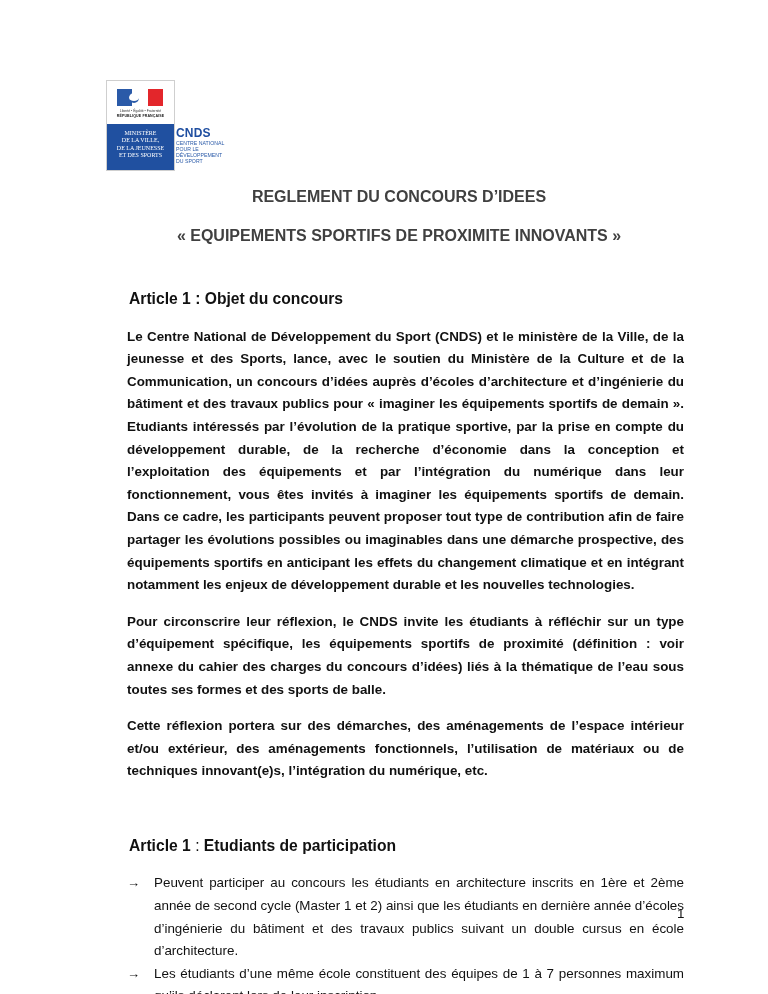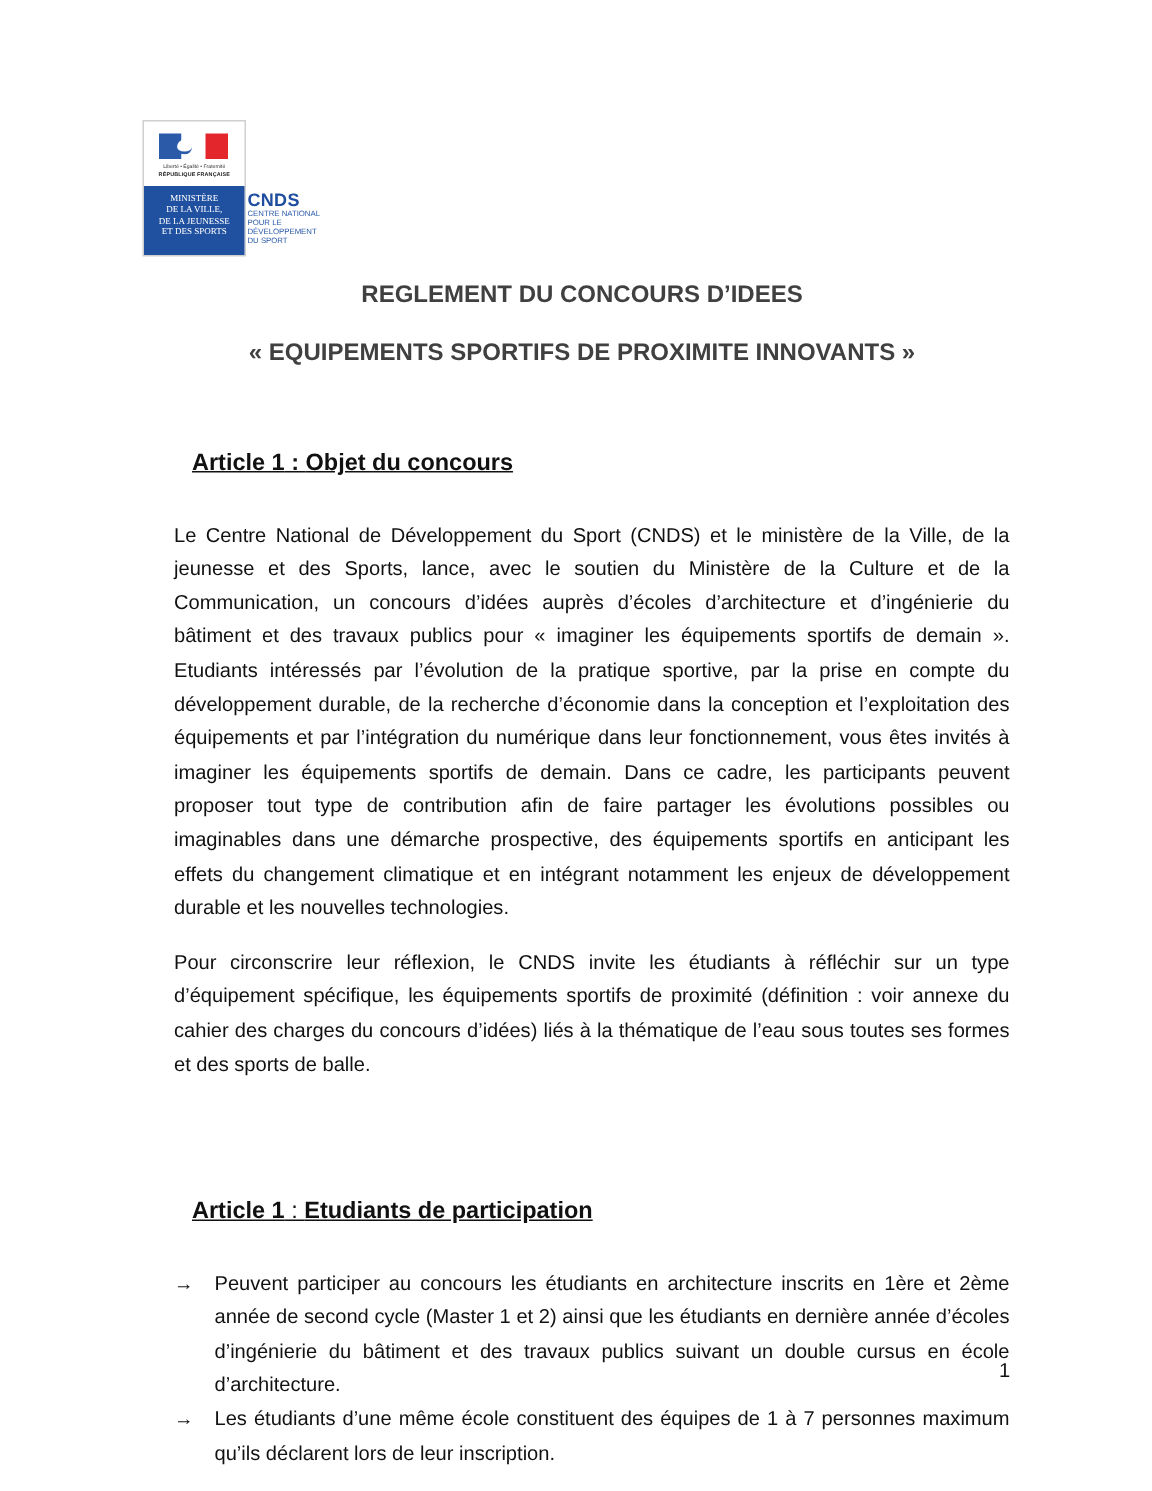--- a/index.html
+++ b/index.html
@@ -1,18 +1,18 @@
 <!DOCTYPE html>
 <html><head>
 <meta charset="utf-8">
 <style>
   html, body { margin: 0; padding: 0; background: #ffffff; }
   body { width: 768px; height: 994px; position: relative; overflow: hidden;
          font-family: "Liberation Sans", "DejaVu Sans", sans-serif; color: #1a1a1a; }
-  .page { position: absolute; left: 4px; top: 0; width: 692px; height: 994px; background: #fff; }
+  .page { position: absolute; left: 15px; top: 0; width: 692px; height: 994px; background: #fff; }
 
   
   .logo { position: absolute; left: 91px; top: 80px; width: 135px; height: 90px; }
   .logo-left { position: absolute; left: 0; top: 0; width: 67px; height: 89px; border: 1px solid #cfcfcf; background: #fff; }
   .flag { position: absolute; left: 10px; top: 8px; width: 46px; height: 17px; }
   .flag .b { position: absolute; left: 0; top: 0; width: 15px; height: 17px; background: #2a5aa8; }
   .flag .w { position: absolute; left: 15px; top: 0; width: 16px; height: 17px; background: #fff; }
   .flag .r { position: absolute; left: 31px; top: 0; width: 15px; height: 17px; background: #e3262b; }
   .flag .face { position: absolute; left: 12px; top: 4px; width: 10px; height: 8px; border-radius: 50% 10% 50% 50%; background: #fff; border-bottom: 2px solid #2a5aa8; }
   .motto { position: absolute; left: 3px; top: 28px; width: 61px; text-align: center; font-size: 3.4px; color: #333; line-height: 4px; }
@@ -22,23 +22,23 @@
   .cnds-title { position: absolute; left: 70px; top: 46px; font-size: 12px; font-weight: bold; color: #1f4ea0; letter-spacing: 0.2px; }
   .cnds-sub { position: absolute; left: 70px; top: 60px; font-size: 5.2px; line-height: 6px; color: #2a5aa8; width: 64px; }
 
   
   .title { position: absolute; left: 0; width: 768px; text-align: center; font-weight: bold; color: #404040; font-size: 16px; }
   .title.t1 { top: 188px; }
   .title.t2 { top: 227px; }
 
   
   .content { position: absolute; left: 112px; top: 286px; width: 557px; font-size: 13.4px; line-height: 22.6px; color: #111; }
-  .art-head { font-weight: bold; margin: 12px; text-decoration: underline; }
+  .art-head { font-weight: bold; margin: 2px; }
   .art-head .sep { font-weight: normal; }
-  p.para { margin: 0; font-weight: normal; text-align: justify; }
+  p.para { margin: 0; font-weight: bold; text-align: justify; }
   .gap-s { height: 14px; }
   .gap-m { height: 13px; }
   .gap-l { height: 50px; }
   ul.arrows { list-style: none; margin: 0; padding: 0; }
   ul.arrows li { position: relative; padding-left: 27px; text-align: justify; font-weight: normal; }
   ul.arrows li .arrow { position: absolute; left: 0; top: 0; font-size: 13px; }
 
   .page-num { position: absolute; left: 662px; top: 906px; font-size: 13.4px; color: #111; }
 </style>
 </head>
@@ -75,20 +75,21 @@
   <div class="title t1">REGLEMENT DU CONCOURS D’IDEES</div>
   <div class="title t2">« EQUIPEMENTS SPORTIFS DE PROXIMITE INNOVANTS »</div>
 
   <div class="content">
     <h3 class="art-head"><span>Article 1</span><span> : </span><span>Objet du concours</span></h3>
     <div class="gap-m"></div>
     <p class="para">Le Centre National de Développement du Sport (CNDS) et le ministère de la Ville, de la jeunesse et des Sports, lance, avec le soutien du Ministère de la Culture et de la Communication, un concours d’idées auprès d’écoles d’architecture et d’ingénierie du bâtiment et des travaux publics pour « imaginer les équipements sportifs de demain ». Etudiants intéressés par l’évolution de la pratique sportive, par la prise en compte du développement durable, de la recherche d’économie dans la conception et l’exploitation des équipements et par l’intégration du numérique dans leur fonctionnement, vous êtes invités à imaginer les équipements sportifs de demain. Dans ce cadre, les participants peuvent proposer tout type de contribution afin de faire partager les évolutions possibles ou imaginables dans une démarche prospective,  des équipements sportifs en anticipant les effets du changement climatique et en intégrant notamment les enjeux de développement durable et les nouvelles technologies.</p>
     <div class="gap-s"></div>
     <p class="para">Pour circonscrire leur réflexion, le CNDS invite les étudiants à réfléchir sur un type d’équipement spécifique, les équipements sportifs de proximité (définition : voir annexe du cahier des charges du concours d’idées) liés à la thématique de l’eau sous toutes ses formes et des sports de balle.</p>
     <div class="gap-s"></div>
+    <p class="para">Cette réflexion portera sur des démarches, des aménagements de l’espace intérieur et/ou extérieur, des aménagements fonctionnels, l’utilisation de matériaux ou de techniques innovant(e)s, l’intégration du numérique, etc.</p>
     <div class="gap-l"></div>
     <h3 class="art-head"><span>Article 1</span><span class="sep"> : </span><span>Etudiants de participation</span></h3>
     <div class="gap-m"></div>
     <ul class="arrows">
       <li><span class="arrow">→</span><span>Peuvent participer au concours les étudiants en architecture inscrits en 1ère et 2ème année de second cycle (Master 1 et 2) ainsi que les étudiants en dernière année d’écoles d’ingénierie du bâtiment et des travaux publics suivant un double cursus en école d’architecture.</span></li>
       <li><span class="arrow">→</span><span>Les étudiants d’une même école constituent des équipes de 1 à 7 personnes maximum qu’ils déclarent lors de leur inscription.</span></li>
 
     </ul>
   </div>
 

